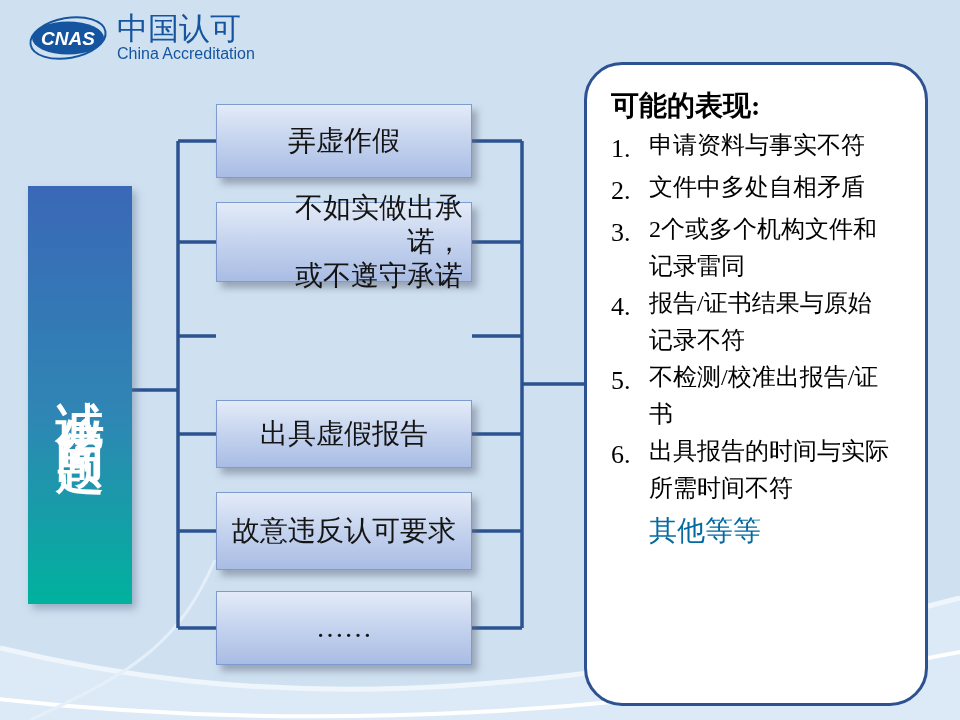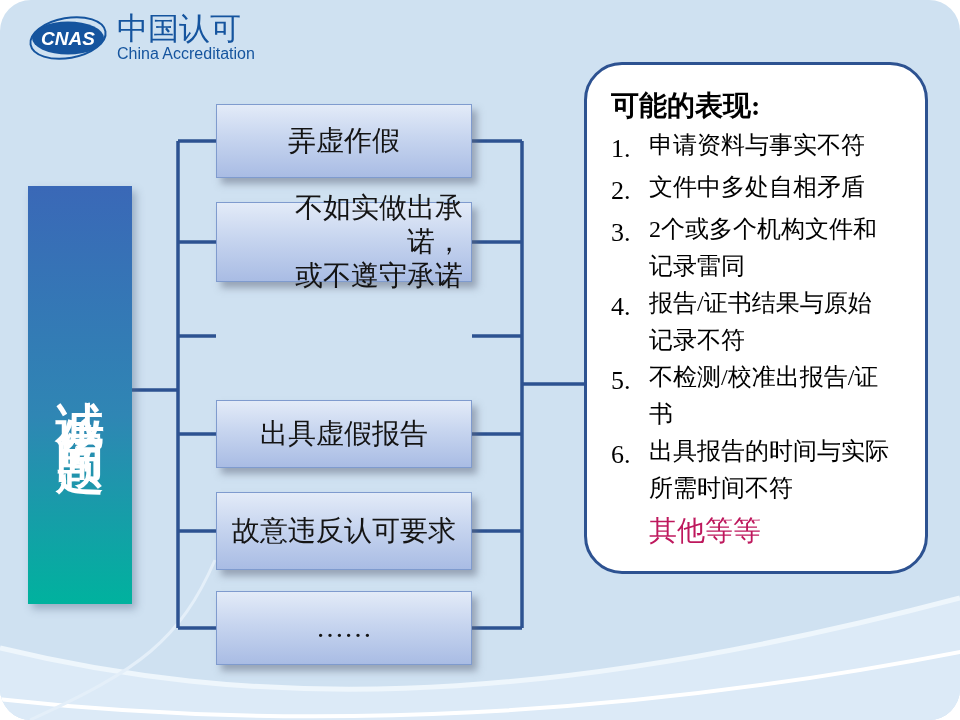--- a/index.html
+++ b/index.html
@@ -2,21 +2,21 @@
 <html style="--connector: #2d5291; --panel-border: #2d5291; --title-gradient-top: #3a68b7; --title-gradient-bottom: #00b29e; --logo-blue: #15549e; --box-border: #7f9bce;"><head>
 <meta charset="utf-8">
 <style>
   html,body{margin:0;padding:0;}
   body{
     width:960px;height:720px;
     font-family:"Liberation Sans","DejaVu Sans",sans-serif;
   }
   .slide{
     position:relative;width:960px;height:720px;
-    background:#cfe1f1;overflow:hidden;border-radius:31px;
+    background:#cfe1f1;overflow:hidden;
   }
   
   .bg-waves{position:absolute;left:0;top:0;z-index:0;}
   
   .connectors{position:absolute;left:0;top:0;z-index:1;}
   .cline{stroke:var(--connector,#2d5291);stroke-width:3.5;fill:none;}
   
   .logo{position:absolute;left:28px;top:12px;display:flex;align-items:center;gap:9px;z-index:2;}
   .logo-text-cn{font-size:31px;font-weight:normal;color:var(--logo-blue,#15549e);line-height:1.05;}
   .logo-text-en{font-size:16px;color:var(--logo-blue,#15549e);}
@@ -47,31 +47,31 @@
     font-family:"Liberation Serif","DejaVu Serif",serif;
   }
   .fb1{top:104px;height:74px;}
   .fb2{top:202px;height:80px;padding-left:48px;}
   .fb3{top:293px;height:86px;}
   .fb4{top:400px;height:68px;}
   .fb5{top:492px;height:78px;}
   .fb6{top:591px;height:74px;}
   
   .panel{
-    position:absolute;left:584px;top:62px;width:344px;height:512px;z-index:2;
+    position:absolute;left:584px;top:62px;width:344px;height:644px;z-index:2;
     background:#ffffff;border:3px solid var(--panel-border,#2d5291);
     border-radius:38px;box-sizing:border-box;
     padding:20px 18px 10px 24px;
     font-family:"Liberation Serif","DejaVu Serif",serif;
   }
   .panel-title{font-size:28px;font-weight:bold;color:#000;line-height:1.5;}
   .panel-item{display:flex;line-height:1.54;}
   .panel-num{width:38px;font-size:26px;color:#000;padding-top:2px;flex:none;}
   .panel-text{width:246px;font-size:24px;color:#000;}
-  .panel-footer{margin-left:38px;font-size:28px;color:#be185d;line-height:1.6;margin-top:2px;}
+  .panel-footer{margin-left:38px;font-size:28px;color:#0369a1;line-height:1.6;margin-top:2px;}
 </style>
 </head>
 <body>
 
 <div class="slide">
 
   <svg class="bg-waves" width="960" height="720" viewBox="0 0 960 720">
     <path d="M0,648 C240,706 520,714 960,598 L960,720 L0,720 Z" fill="#dceaf7"></path>
     <path d="M0,648 C240,706 520,714 960,598" fill="none" stroke="#eef6fc" stroke-width="5"></path>
     <path d="M-20,697 C300,735 640,716 980,648" fill="none" stroke="#ffffff" stroke-width="4"></path>

